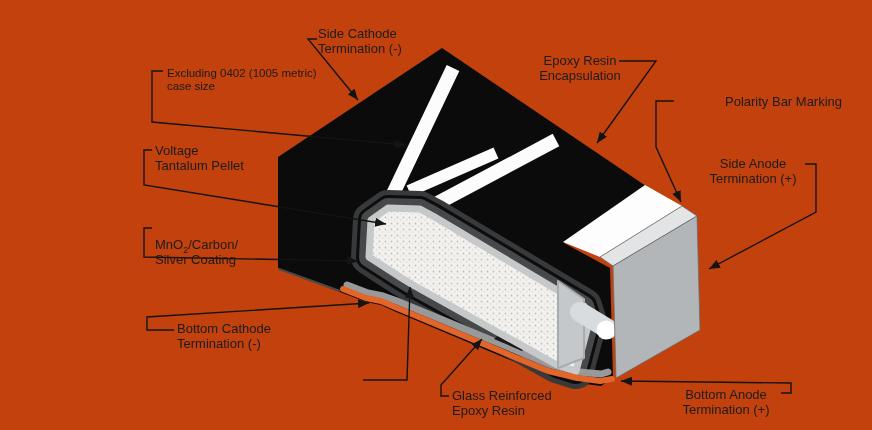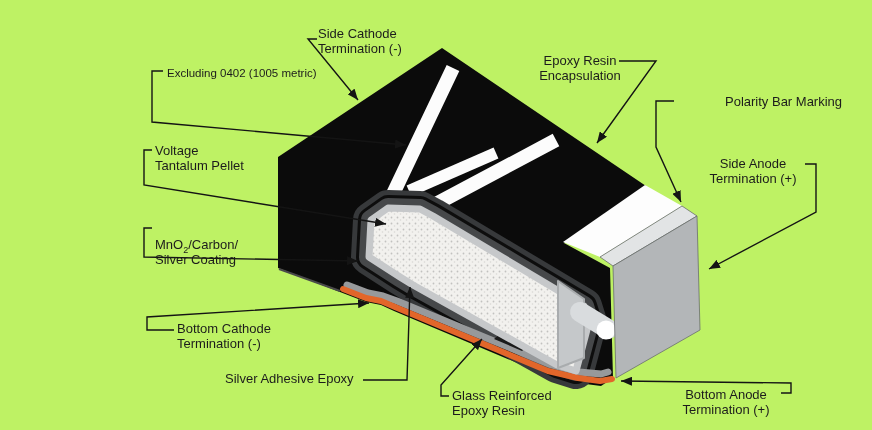--- a/index.html
+++ b/index.html
@@ -1,16 +1,16 @@
 <!DOCTYPE html>
 <html><head>
 <meta charset="utf-8">
 <style>
   html,body{margin:0;padding:0;background:#ffffff;}
-  #stage{position:relative;width:872px;height:430px;background:#bef264;overflow:hidden;
+  #stage{position:relative;width:872px;height:430px;background:#c2410c;overflow:hidden;
          font-family:"Liberation Sans","DejaVu Sans",sans-serif;color:#1c1c1c;}
   #drawing{position:absolute;left:0;top:0;}
   .callout{position:absolute;font-size:13px;line-height:15px;white-space:nowrap;}
   .callout .small{font-size:11.5px;line-height:13px;}
   .callout sub{font-size:9px;line-height:0;}
   .align-right{text-align:center;}
   .align-center{text-align:center;white-space:normal;}
 </style>
 </head>
 <body>
@@ -74,20 +74,21 @@
     </g>
   </svg>
 
   <div class="callout" style="left:318px;top:26px;">
     <div>Side Cathode</div>
     <div>Termination (-)</div>
   </div>
 
   <div class="callout" style="left:167px;top:64px;">
     <div class="small" style="margin-top:3px;">Excluding 0402 (1005 metric)</div>
+    <div class="small">case size</div>
   </div>
 
   <div class="callout align-center" style="left:536px;top:53px;width:88px;">
     <div>Epoxy Resin</div>
     <div>Encapsulation</div>
   </div>
 
   <div class="callout" style="left:677px;top:94px;margin-left:48px;">
     <div>Polarity Bar Marking</div>
   </div>
@@ -105,23 +106,20 @@
   <div class="callout" style="left:155px;top:237px;">
     <div><span>MnO</span><sub>2</sub><span>/Carbon/</span></div>
     <div>Silver Coating</div>
   </div>
 
   <div class="callout" style="left:177px;top:321px;">
     <div>Bottom Cathode</div>
     <div>Termination (-)</div>
   </div>
 
-  <div class="callout" style="left:225px;top:371px;">
-    <div>Silver Adhesive Epoxy</div>
-  </div>
 
   <div class="callout" style="left:452px;top:388px;">
     <div>Glass Reinforced</div>
     <div>Epoxy Resin</div>
   </div>
 
   <div class="callout align-right" style="left:672px;top:387px;width:108px;">
     <div>Bottom Anode</div>
     <div>Termination (+)</div>
   </div>

